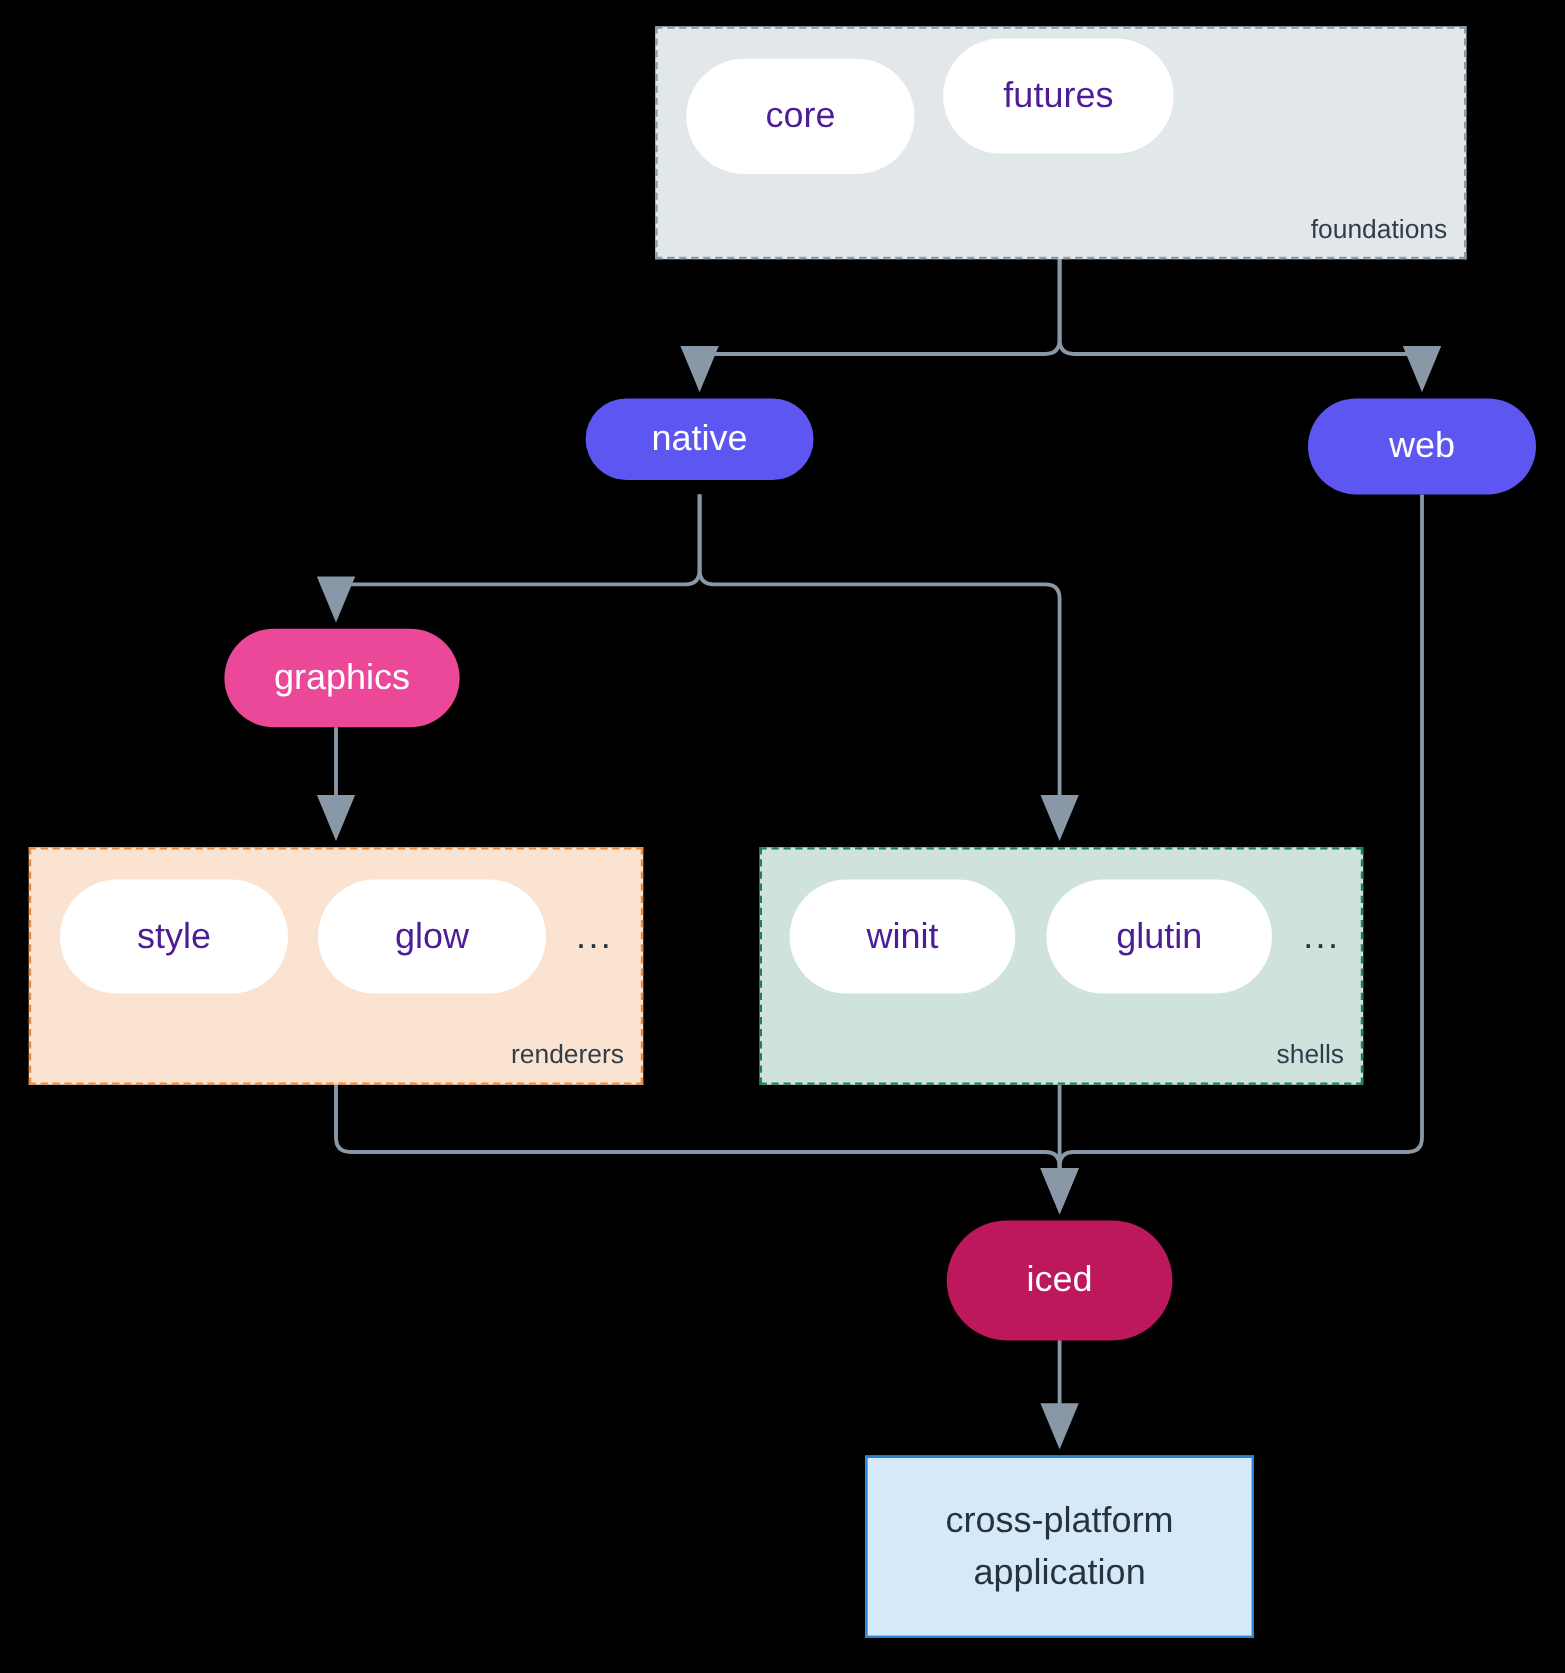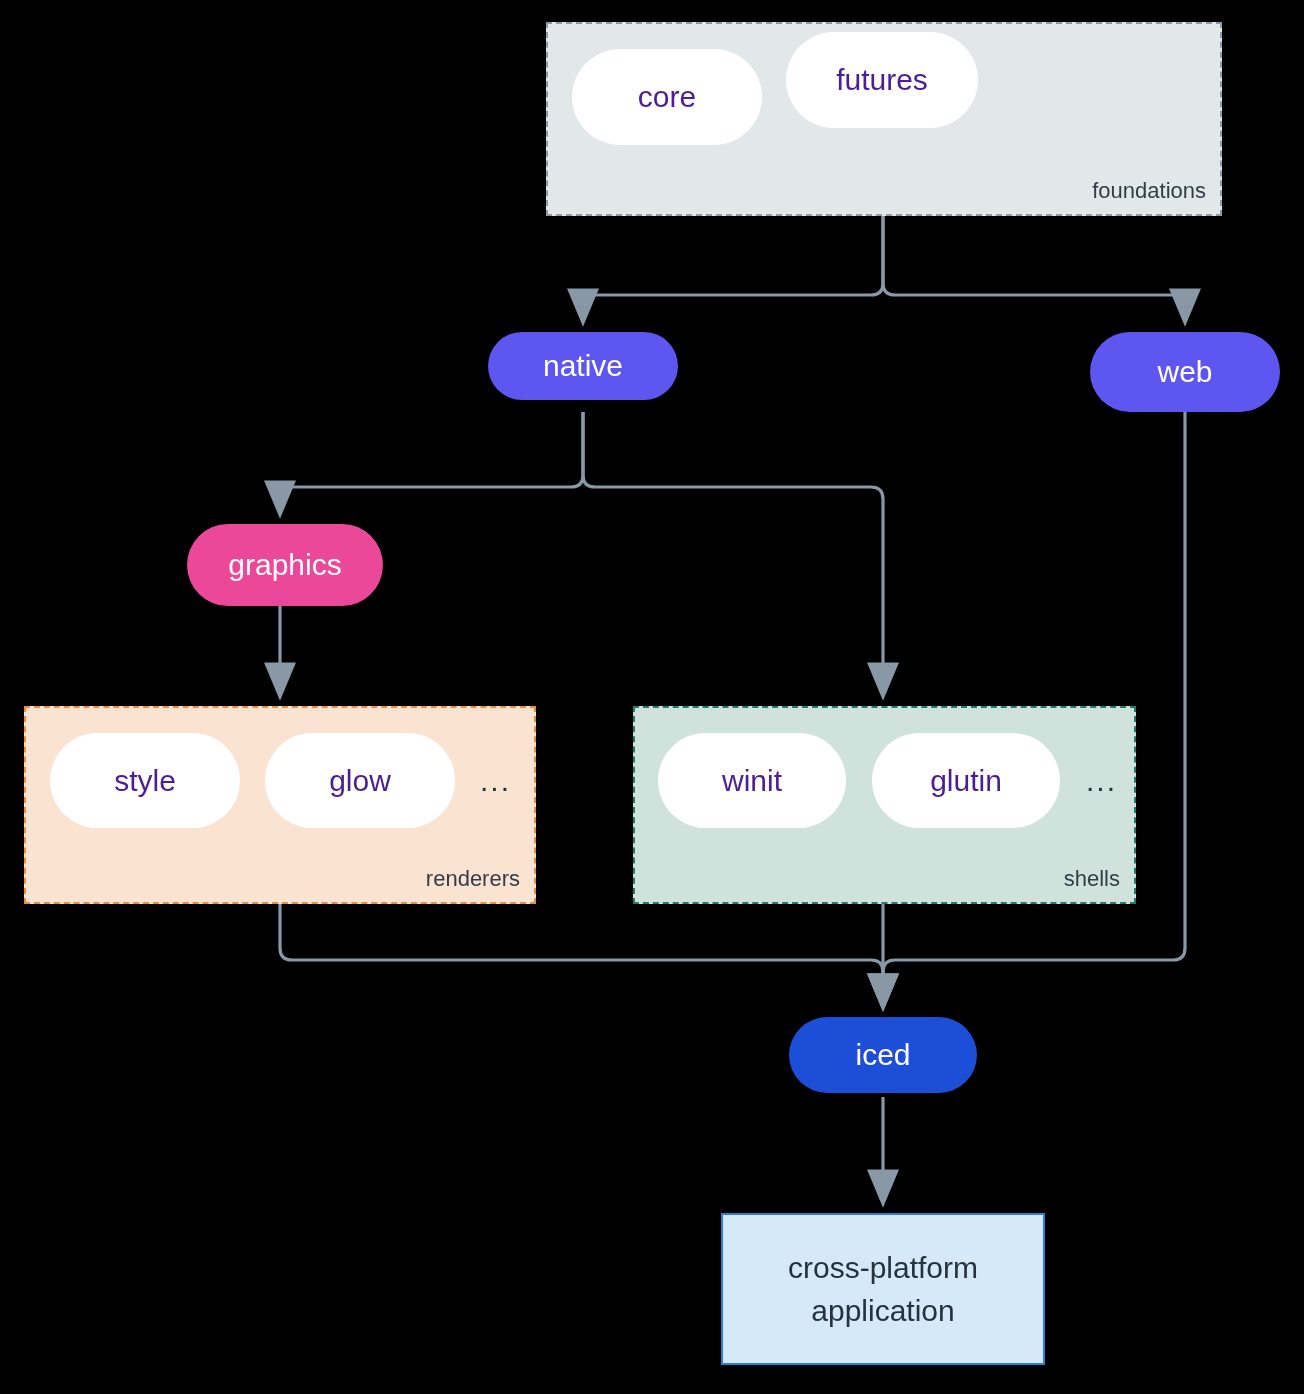--- a/index.html
+++ b/index.html
@@ -95,21 +95,21 @@
     display: flex;
     align-items: center;
     justify-content: center;
     font-size: 30px;
     color: #ffffff;
     white-space: nowrap;
   }
   #node-native   { left: 488px;  top: 332px;  width: 190px; height: 68px; background: #5e56f0; }
   #node-web      { left: 1090px; top: 332px;  width: 190px; height: 80px; background: #5e56f0; }
   #node-graphics { left: 187px;  top: 524px;  width: 196px; height: 82px; background: #ec4899; }
-  #node-iced     { left: 789px;  top: 1017px; width: 188px; height: 76px; background: #1d4ed8; }
+  #node-iced     { left: 789px;  top: 1017px; width: 188px; height: 100px; background: #be185d; }
   
   #node-application {
     position: absolute;
     box-sizing: border-box;
     left: 721px; top: 1213px;
     width: 324px; height: 152px;
     background: #d6e9f8;
     border: 2px solid #2a82d4;
     display: flex;
     flex-direction: column;

